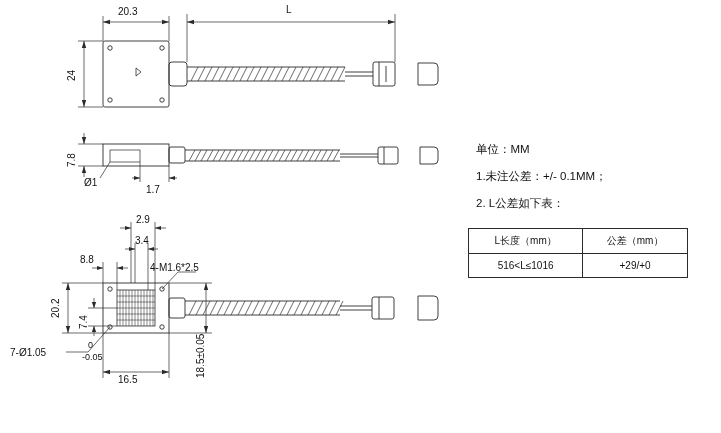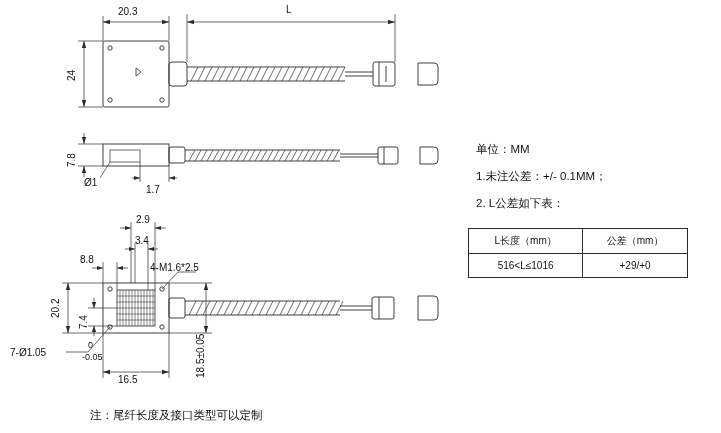--- a/index.html
+++ b/index.html
@@ -310,21 +310,20 @@
   <div class="txt vert" style="left:78px;top:329px;transform:rotate(-90deg);">7.4</div>
   <div class="txt" style="left:10px;top:347px;">7-Ø1.05</div>
   <div class="txt small" style="left:88px;top:340px;">0</div>
   <div class="txt small" style="left:82px;top:352px;">-0.05</div>
   <div class="txt" style="left:118px;top:374px;text-align:center;">16.5</div>
   <div class="txt vert" style="left:195px;top:378px;transform:rotate(-90deg);">18.5±0.05</div>
 
   <div class="txt cn" style="left:476px;top:144px;">单位：MM</div>
   <div class="txt cn" style="left:476px;top:171px;">1.未注公差：+/- 0.1MM；</div>
   <div class="txt cn" style="left:476px;top:198px;text-align:right;">2. L公差如下表：</div>
-  <div class="txt note" style="left:90px;top:410px;">注：尾纤长度及接口类型可以定制</div>
 
   <table class="tol-table">
     <thead>
       <tr>
         <th>L长度（mm）</th>
         <th>公差（mm）</th>
       </tr>
     </thead>
     <tbody>
       <tr>

